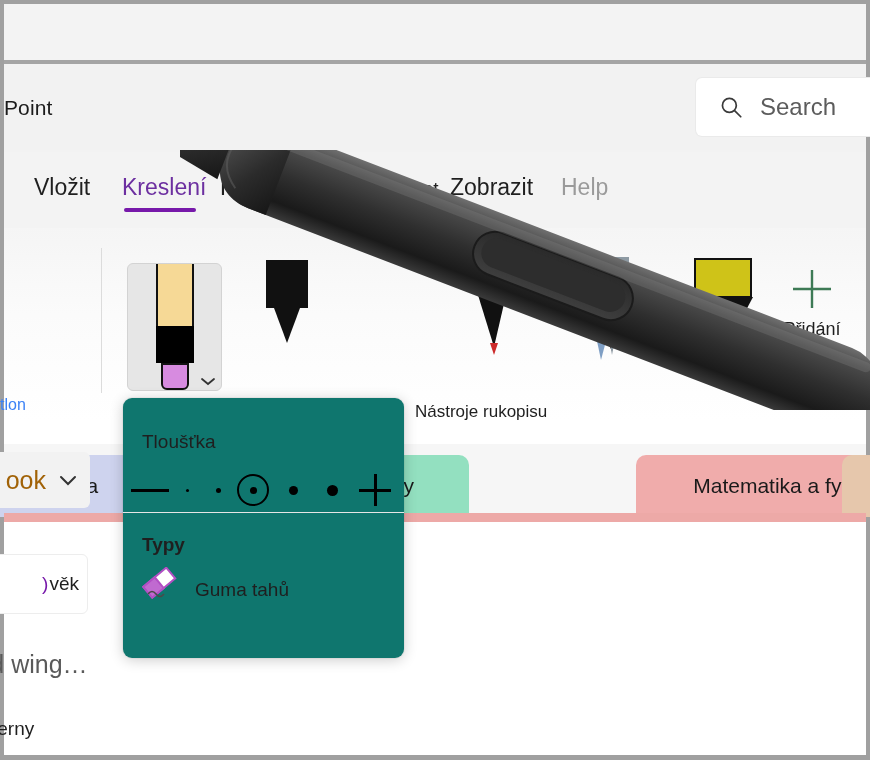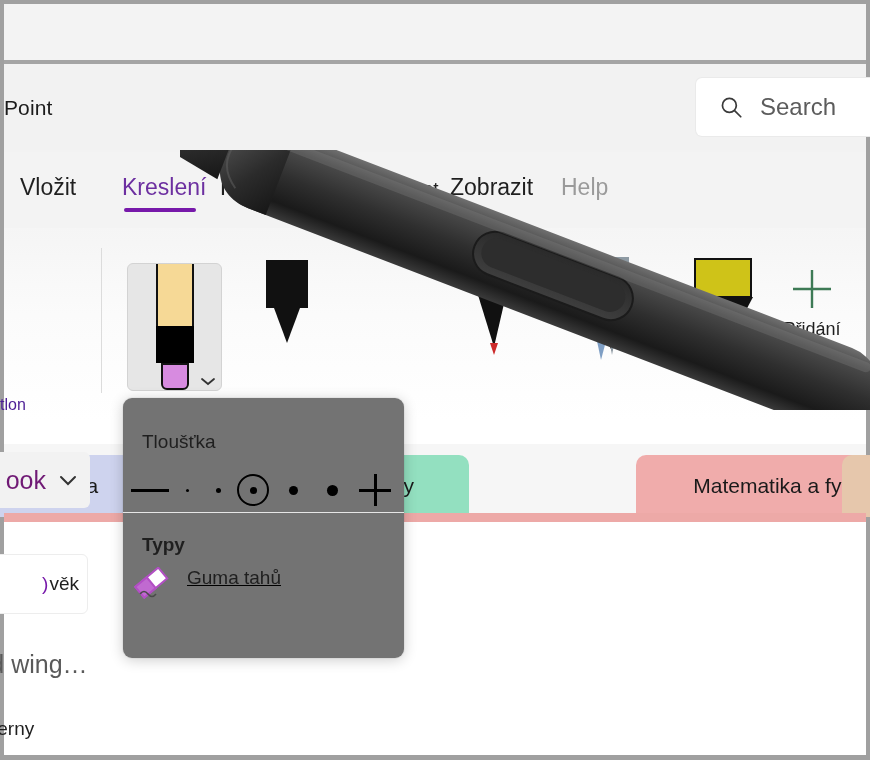--- a/index.html
+++ b/index.html
@@ -156,21 +156,21 @@
   .laso-icon { width: 72px; height: 64px; margin: 0 auto; display: block; }
   .laso-label {
     font-size: 17px;
     color: #1f1f1f;
     margin-top: 6px;
   }
   .group-label-left {
     position: absolute;
     left: 0px; top: 396px;
     font-size: 16px;
-    color: #4c1d95;
+    color: #3b82f6;
     white-space: nowrap;
   }
   .group-label-ink {
     position: absolute;
     left: 415px; top: 402px;
     font-size: 17px;
     color: #1f1f1f;
     white-space: nowrap;
   }
 
@@ -252,21 +252,21 @@
     background: #f2f2f2;
     border-radius: 6px;
     display: flex;
     align-items: center;
     justify-content: flex-end;
     padding-right: 10px;
     box-sizing: border-box;
   }
   .notebook-name {
     font-size: 25px;
-    color: #701a75;
+    color: #a16207;
     white-space: nowrap;
   }
   .notebook-chev {
     width: 24px; height: 16px;
     margin-left: 10px;
     color: #333;
   }
 
   .sect-tab {
     position: absolute;
@@ -335,21 +335,21 @@
     left: 182px; top: 522px;
     width: 684px; height: 233px;
     background: #ffffff;
   }
 
   
   .flyout {
     position: absolute;
     left: 123px; top: 398px;
     width: 281px; height: 260px;
-    background: #737373;
+    background: #0f766e;
     border-radius: 9px;
     box-shadow: 0 2px 14px rgba(0,0,0,0.20), 0 0 0 1px rgba(0,0,0,0.04);
     overflow: hidden;
   }
   .fly-heading {
     position: absolute;
     font-size: 19px;
     color: #1f1f1f;
   }
   .fly-sep {
@@ -375,26 +375,25 @@
   .sel-ring {
     position: absolute;
     border: 2px solid #000;
     border-radius: 50%;
     box-sizing: border-box;
   }
   .plus-thick-v, .plus-thick-h { position: absolute; background: #000; }
 
   .type-item {
     position: absolute;
-    left: 8px;
+    left: 16px;
     width: 255px;
     height: 34px;
     display: flex;
-    align-items: flex-start;
-    text-decoration: underline;
+    align-items: flex-end;
   }
   .type-icon { width: 42px; height: 34px; flex: 0 0 auto; }
   .type-label {
     font-size: 19px;
     color: #1f1f1f;
     margin-left: 14px;
     white-space: nowrap;
   }
   .ghost-label {
     position: absolute;
@@ -433,33 +432,34 @@
       <svg viewBox="0 0 24 24" width="26" height="26" fill="none" stroke="currentColor" stroke-width="1.6">
         <circle cx="10.5" cy="10.5" r="6.4"></circle>
         <line x1="15.3" y1="15.3" x2="21" y2="21" stroke-linecap="round"></line>
       </svg>
     </span>
     <span class="search-placeholder">Search</span>
   </div>
 
   <div class="ribbon-tabs"></div>
   <div id="tabs-host">
-      <div class="rtab" style="left: 20px; position: absolute; top: 174px;">Vložit</div>
+      <div class="rtab" style="left: 34px; position: absolute; top: 174px;">Vložit</div>
       <div class="rtab active" style="left: 122px; position: absolute; top: 174px;">Kreslení</div>
       <div class="rtab-underline" style="position: absolute; left: 124px; top: 208px; width: 72px;"></div>
       <div class="rtab" style="left: 220px; position: absolute; top: 174px;">Historie</div>
       <div class="rtab small" style="left: 334px; position: absolute; top: 178px;">Zkontrolovat</div>
       <div class="rtab" style="left: 450px; position: absolute; top: 174px;">Zobrazit</div>
       <div class="rtab dim" style="left: 549px; position: absolute; top: 174px; margin-left: 12px;">Help</div>
     </div>
 
   <div class="ribbon-body"></div>
   <div class="ribbon-divider"></div>
 
   <div class="group-label-left">tlon</div>
+  <div class="group-label-ink">Nástroje rukopisu</div>
 
   <div class="eraser-btn"></div>
   <div class="eraser-art">
     <div class="er-top"></div>
     <div class="er-mid"></div>
     <div class="er-bot"></div>
   </div>
   <span class="eraser-chev">
     <svg viewBox="0 0 18 12" width="18" height="12" fill="none" stroke="currentColor" stroke-width="1.8" stroke-linecap="round">
       <path d="M3 4 L9 9 L15 4"></path>

